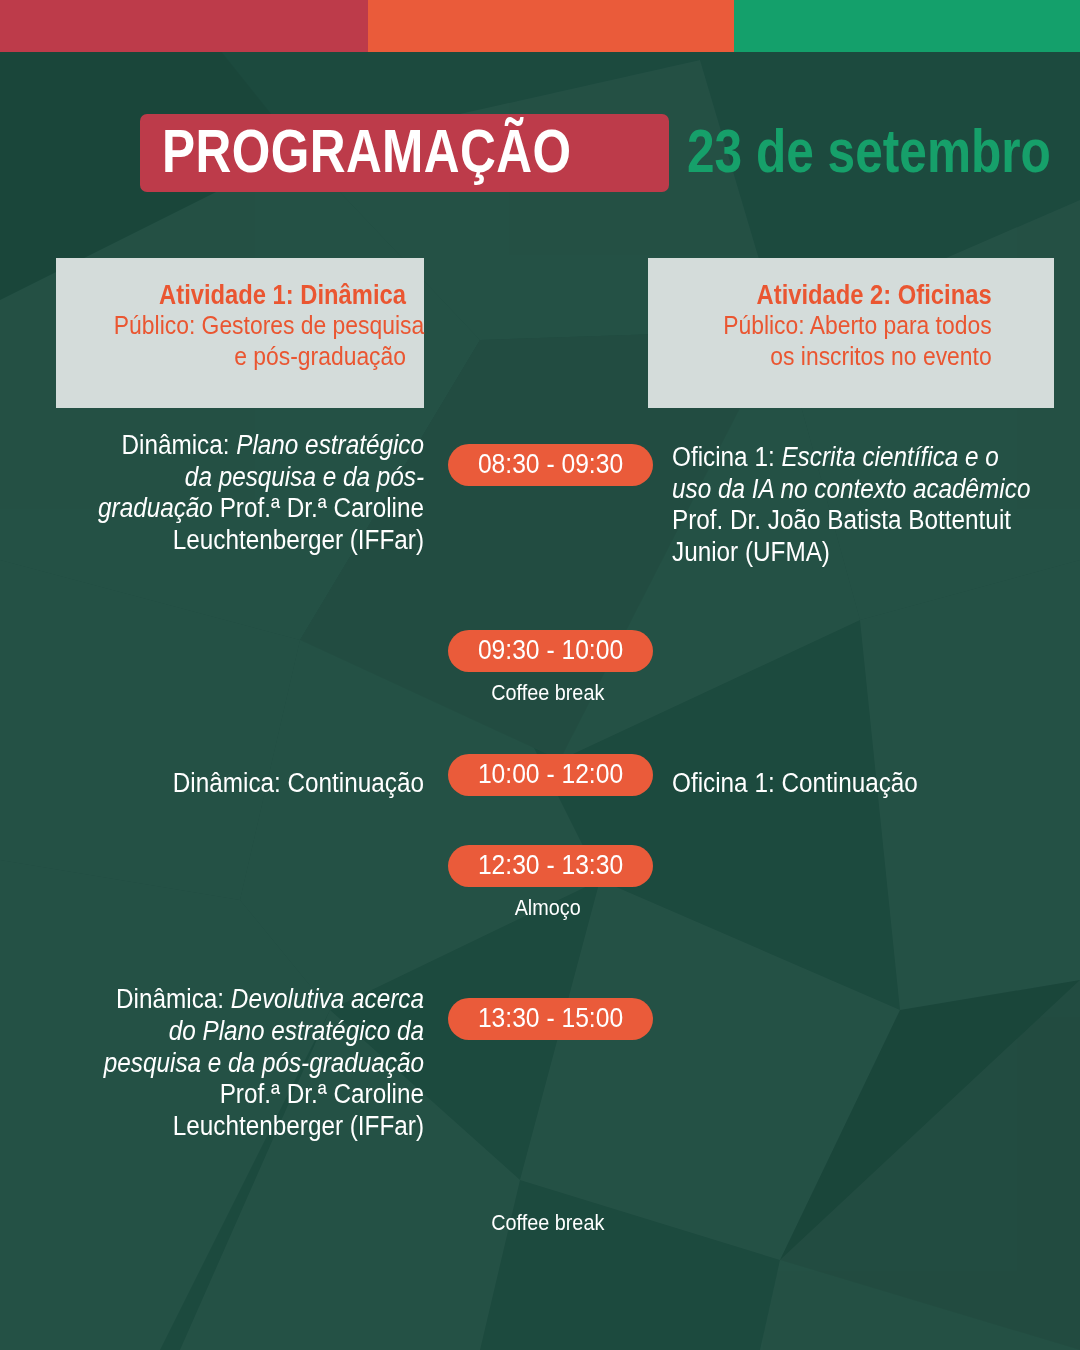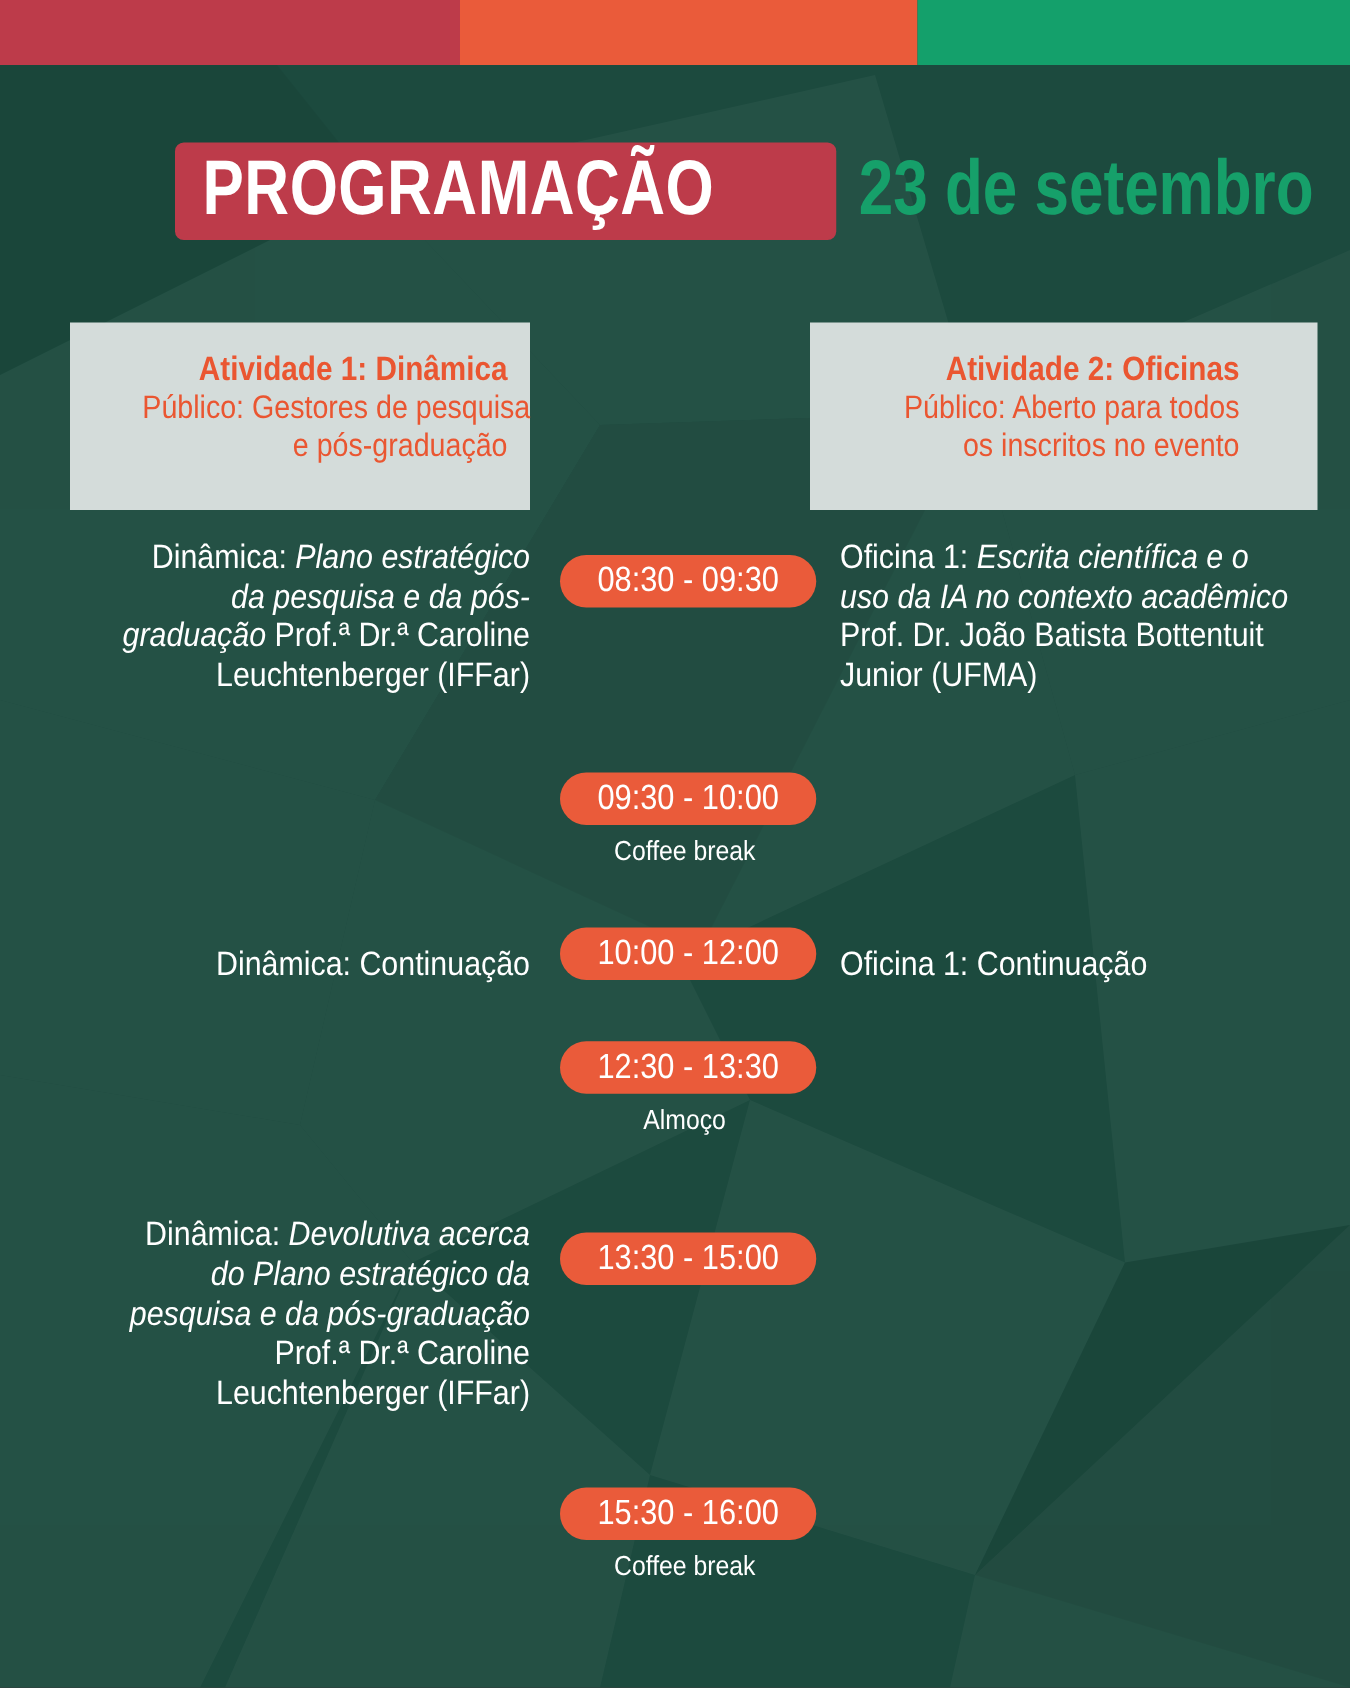--- a/index.html
+++ b/index.html
@@ -12,21 +12,21 @@
     overflow: hidden;
     font-family: "Liberation Sans", sans-serif;
     background: #1c4a3e;
   }
 
   
   .poster {
     position: relative;
     width: 1080px;
     height: 1350px;
-    background: #404040;
+    background: #4c1d95;
     overflow: hidden;
   }
 
   
   .bg-polys {
     position: absolute;
     inset: 0;
     width: 1080px;
     height: 1350px;
     pointer-events: none;
@@ -137,21 +137,21 @@
     width: 1073px;
   }
   .srow {
     position: relative;
     display: grid;
     grid-template-columns: 56px 368px 24px 200px 24px 406px 2px;
     align-items: start;
   }
   .cell-left  { grid-column: 2; text-align: right; }
   .cell-mid   { grid-column: 4; text-align: center; }
-  .cell-right { grid-column: 6; text-align: left; }
+  .cell-right { grid-column: 6; text-align: left; margin-top: 12px; }
 
   .act-text {
     color: #ffffff;
     font-size: 27px;
     line-height: 1.17;
     font-weight: 400;
     transform: scaleX(0.90);
     display: block;
   }
   .cell-left .act-text  { transform-origin: right top; }
@@ -305,19 +305,18 @@
       </div>
       <div class="cell-mid pill-nudge">
         <span class="pill"><span>13:30 - 15:00</span></span>
       </div>
     </div>
 
     <div class="row-gap-e"></div>
 
     <div class="srow">
       <div class="cell-mid">
-        <span class="pill"><span>15:30 - 16:00</span></span>
         <span class="break-label"><span>Coffee break</span></span>
       </div>
     </div>
 
   </div>
 </div>
 
 </body></html>

